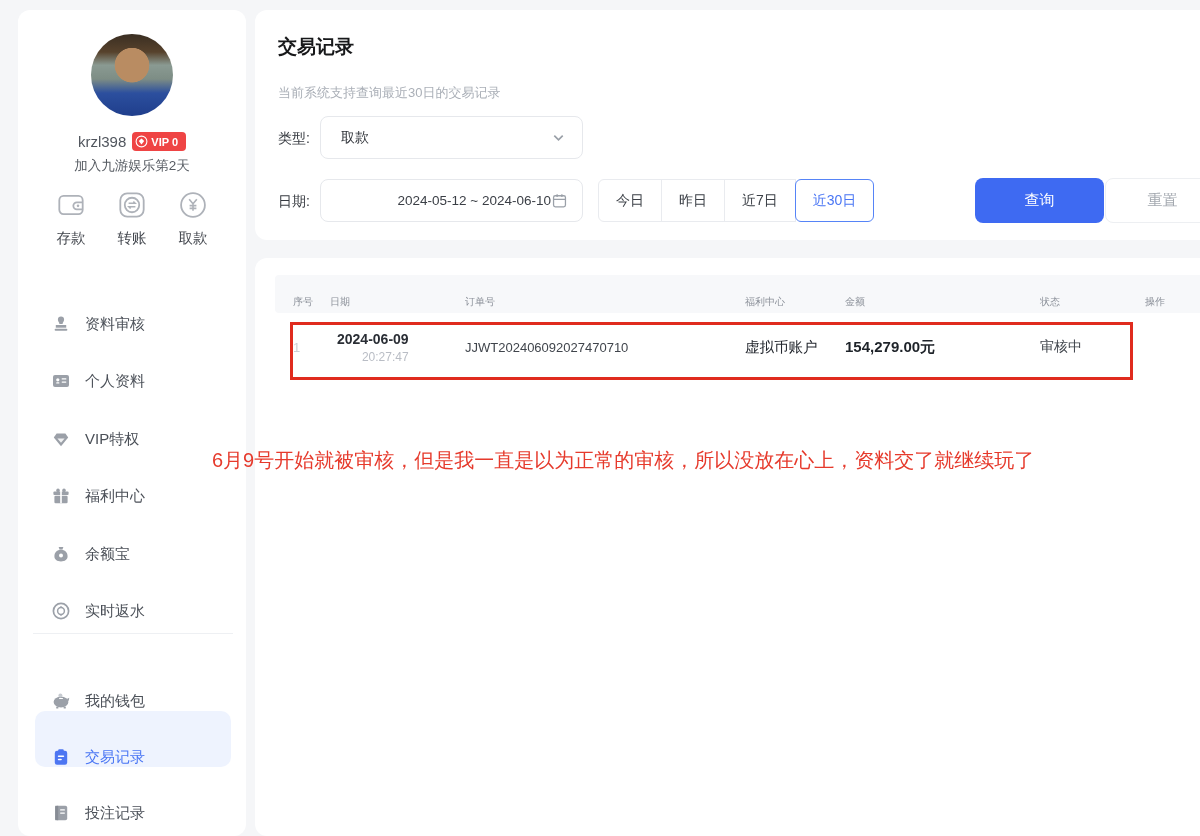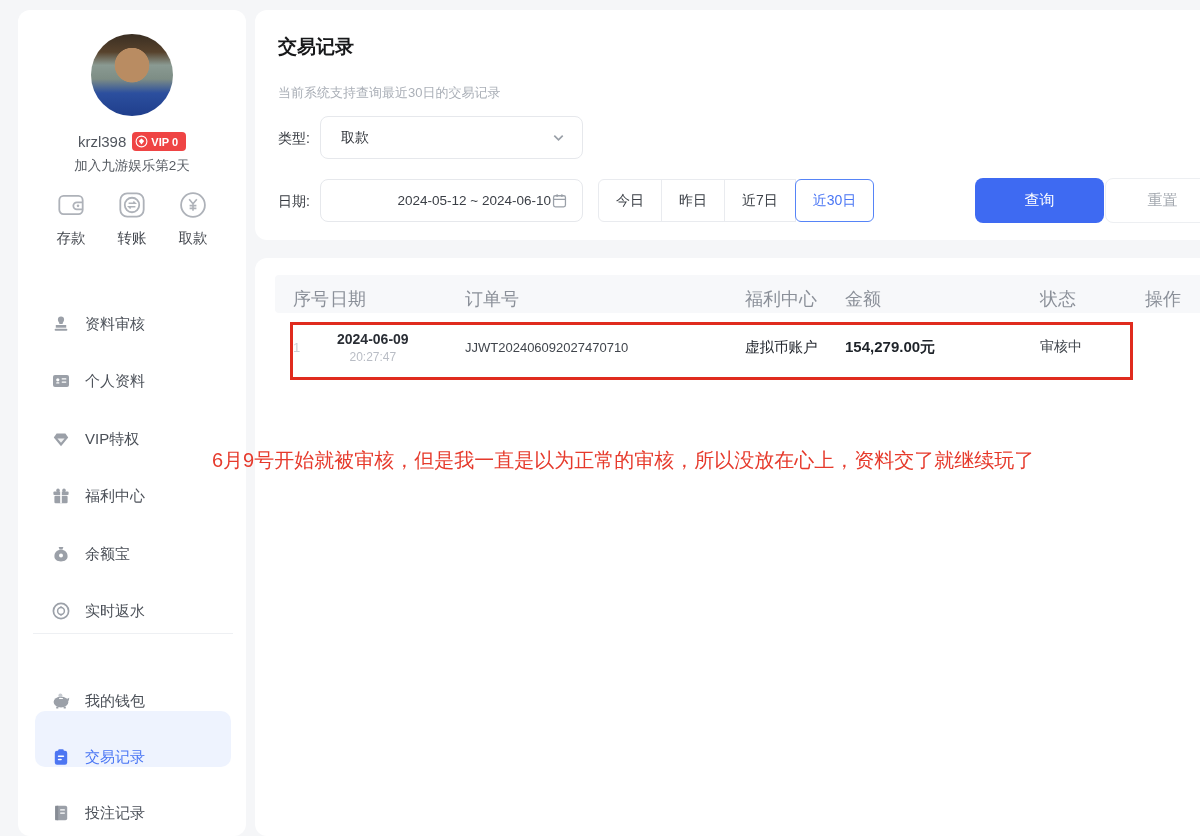--- a/index.html
+++ b/index.html
@@ -57,27 +57,27 @@
   .range-btn:first-child { border-radius:6px 0 0 6px; }
   .range-btn.active { border:1px solid #5684f7; color:var(--accent-text, #4a76f4); border-radius:6px; position:relative; z-index:1; }
   .search-btn { position:absolute; left:720px; top:168px; width:129px; height:45px; border:0; border-radius:8px;
     background:var(--accent, #3e6af2); color:#fff; font-size:15px; cursor:pointer; font-family:inherit; }
   .reset-btn { position:absolute; left:850px; top:168px; width:115px; height:45px; border:1px solid #edeff2;
     border-radius:8px; background:#fff; color:#a4a9b0; font-size:15px; cursor:pointer; font-family:inherit; }
 
   
   .table-card { left:255px; top:258px; width:960px; height:578px; }
   .thead { position:absolute; left:20px; right:0; top:17px; height:38px; background:#f7f8fa; border-radius:4px; }
-  .th { position:absolute; top:12px; font-size:18px; color:#8b9099; }
+  .th { position:absolute; top:20px; font-size:10px; color:#8b9099; }
   .trow { position:absolute; left:20px; right:0; top:55px; height:67px; }
   .td { position:absolute; top:50%; transform:translateY(-50%); }
   .td-seq { left:18px; font-size:13px; color:#ccd0d6; }
   .td-date { left:62px; text-align:center; }
   .td-date .d { font-size:14px; font-weight:bold; color:#2a2e35; }
-  .td-date .t { font-size:12px; color:#b9bdc5; margin-top:3px; }
+  .td-date .t { font-size:12px; color:#b9bdc5; margin-top:3px;text-align:right; }
   .td-order { left:190px; font-size:13px; color:#40454c; }
   .td-account { left:470px; font-size:14.5px; color:#23272e; font-weight:500; }
   .td-amount { left:570px; font-size:15px; font-weight:bold; color:#1e2329; }
   .td-status { left:765px; font-size:14px; color:#3f444b; }
   .red-rect { position:absolute; left:35px; top:64px; width:843px; height:58px;
     border:3px solid var(--highlight-red, #e02b1e); pointer-events:none; }
 
   .annotation { position:absolute; left:212px; top:447px; font-size:20px; font-weight:500;
     color:var(--annotation-red, #e63a2c); white-space:nowrap; }
 

